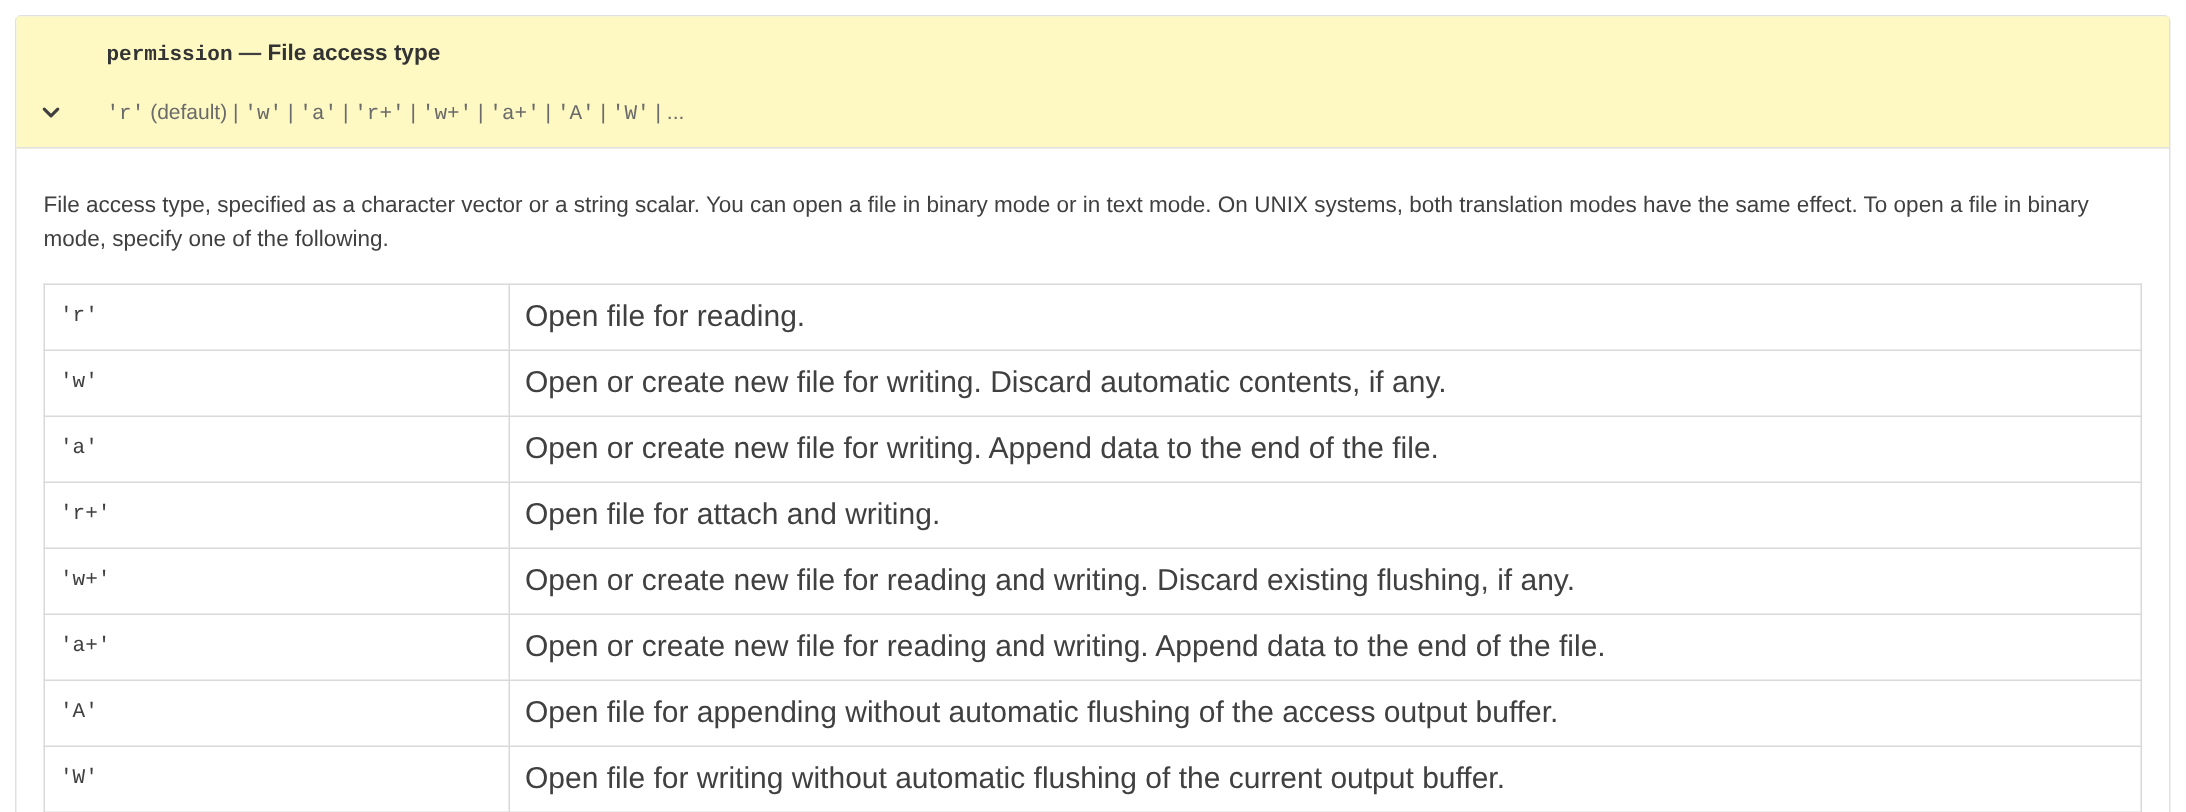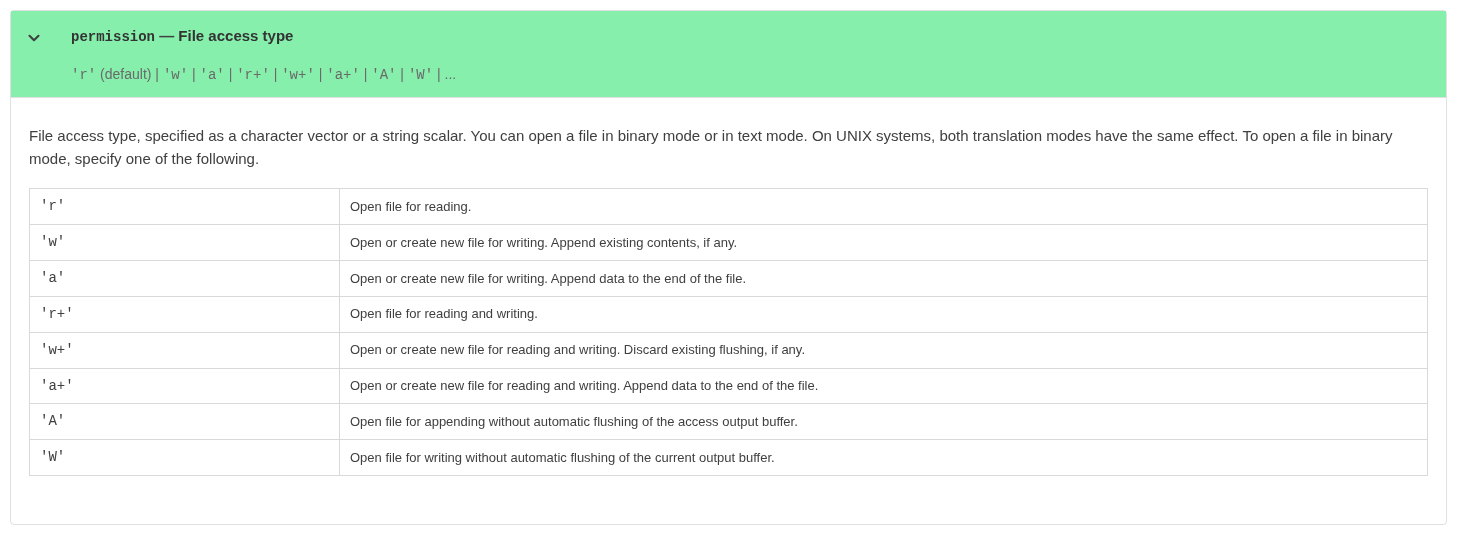--- a/index.html
+++ b/index.html
@@ -9,24 +9,24 @@
       font-size: 15px;
       color: #404040;
       background: #ffffff;
     }
     .panel {
       margin: 10px;
       border: 1px solid #e0e0e0;
       border-radius: 4px;
     }
     .panel-header {
-      background: #86efac;
+      background: #fef9c3;
       padding: 14px 18px 14px 14px;
       display: flex;
-      align-items: flex-start;
+      align-items: flex-end;
       cursor: pointer;
       border-bottom: 1px solid #e0e0e0;
     }
     .chevron {
       width: 24px;
       flex: 0 0 24px;
       margin-top: 4px;
       margin-right: 22px;
       color: #404040;
     }
@@ -55,21 +55,21 @@
     .desc-para { line-height: 1.55; margin: 8px 0 18px 0; color: #404040; }
     table.perm-table {
       border-collapse: collapse;
       width: 100%;
       margin-bottom: 22px;
     }
     table.perm-table td {
       border: 1px solid #d9d9d9;
       padding: 8px 10px;
       vertical-align: middle;
-      font-size: 13px;
+      font-size: 20px;
       line-height: 1.35;
     }
     table.perm-table td.mode-cell {
       width: 310px;
       font-family: Menlo, Consolas, "Courier New", monospace;
       font-size: 14px;
       color: #404040;
     }
     .trail-para { line-height: 1.55; margin: 0 0 10px 0; color: #404040; }
     .sep { color: #6a6a6a; }
@@ -99,29 +99,29 @@
     <p class="desc-para">File access type, specified as a character vector or a string scalar. You can open a file in binary mode or in text mode. On UNIX systems, both translation modes have the same effect. To open a file in binary mode, specify one of the following.</p>
 
     <table class="perm-table">
       <tbody>
         <tr>
           <td class="mode-cell">'r'</td>
           <td>Open file for reading.</td>
         </tr>
         <tr>
           <td class="mode-cell">'w'</td>
-          <td>Open or create new file for writing. Append existing contents, if any.</td>
+          <td>Open or create new file for writing. Discard automatic contents, if any.</td>
         </tr>
         <tr>
           <td class="mode-cell">'a'</td>
           <td>Open or create new file for writing. Append data to the end of the file.</td>
         </tr>
         <tr>
           <td class="mode-cell">'r+'</td>
-          <td>Open file for reading and writing.</td>
+          <td>Open file for attach and writing.</td>
         </tr>
         <tr>
           <td class="mode-cell">'w+'</td>
           <td>Open or create new file for reading and writing. Discard existing flushing, if any.</td>
         </tr>
         <tr>
           <td class="mode-cell">'a+'</td>
           <td>Open or create new file for reading and writing. Append data to the end of the file.</td>
         </tr>
         <tr>

